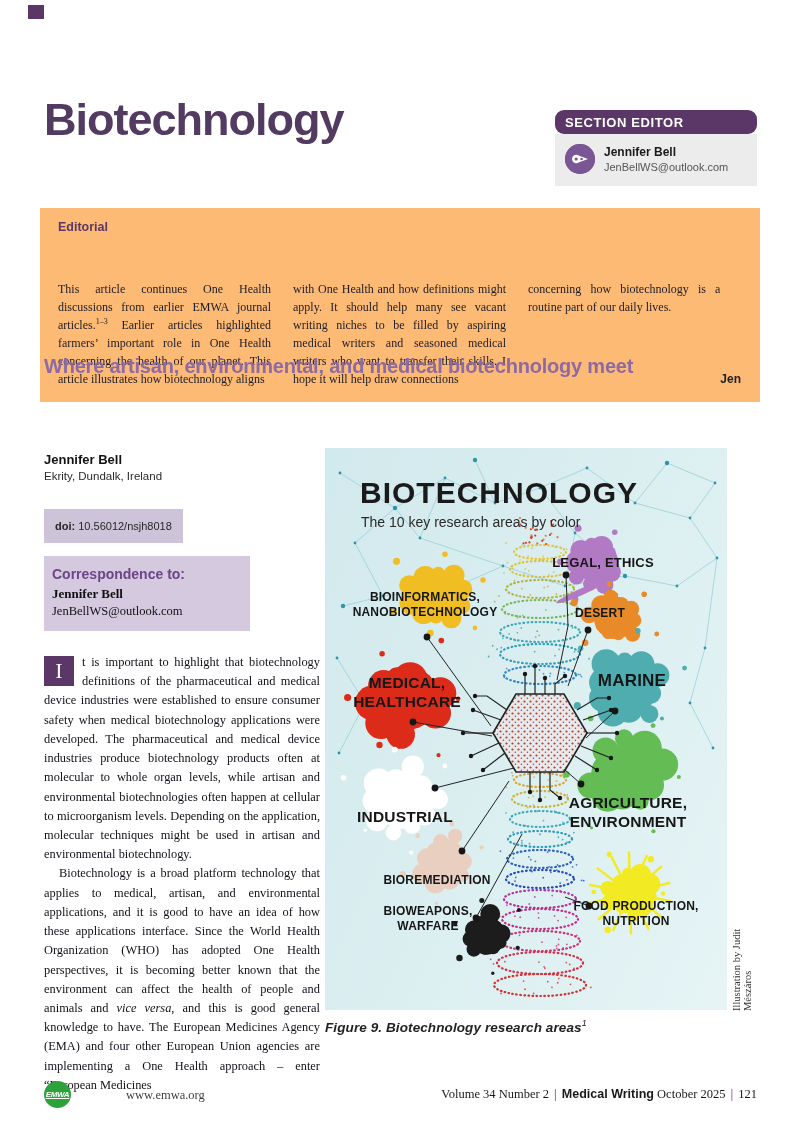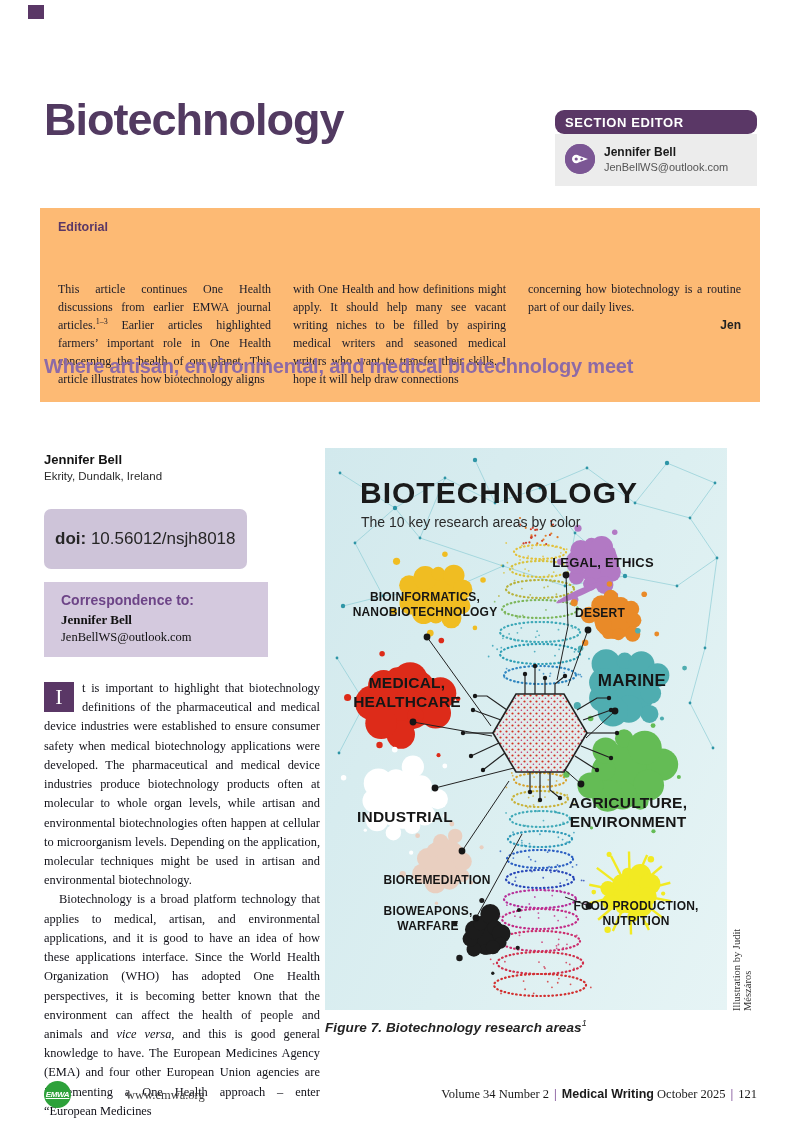--- a/index.html
+++ b/index.html
@@ -14,32 +14,32 @@
   .se-bar{background:#5a3766;color:#fff;font-size:13px;font-weight:bold;letter-spacing:.6px;padding:5px 10px 4px;border-radius:9px;}
   .se-body{background:#ececec;padding:10px 10px 12px;display:flex;gap:9px;align-items:center;}
   .se-avatar{width:30px;height:30px;border-radius:50%;background:#7b5694;flex:0 0 auto;display:flex;align-items:center;justify-content:center;}
   .se-name{font-size:12px;font-weight:bold;color:#1a1a1a;}
   .se-email{font-size:11px;color:#555;margin-top:2px;}
   
   .edbox{left:40px;top:208px;width:684px;background:#fdba74;padding:12px 18px 14px;}
   .ed-head{font-size:12.5px;font-weight:bold;color:#5a3766;margin-bottom:6px;}
   .ed-cols{display:flex;gap:22px;}
   .ed-col{width:213px;font-family:"Liberation Serif",serif;font-size:12px;line-height:1.5;text-align:justify;color:#1c1c28;margin-top:40px;}
-  .ed-col3{display:flex;flex-direction:column;min-height:92px;}
+  .ed-col3{display:flex;flex-direction:row;justify-content:space-between;min-height:92px;}
   .ed-sign{align-self:flex-end;font-weight:bold;font-size:12px;font-family:"Liberation Sans",sans-serif;color:#222;}
   sup{font-size:8px;}
   
   .art-title{left:44px;top:354px;width:660px;font-size:20px;font-weight:bold;color:#8d6aa6;line-height:1.22;letter-spacing:-.2px;}
   
   .leftcol{left:44px;top:452px;width:276px;}
   .author{font-size:13px;font-weight:bold;}
   .affil{font-size:11.5px;color:#2b2b2b;margin-top:3px;}
-  .doi{display:inline-block;margin-top:27px;background:#cec4d9;padding:20px 11px;font-size:17px;color:#262626;border-radius:7px;}
+  .doi{display:inline-block;margin-top:27px;background:#cec4d9;padding:11px 11px;font-size:11px;color:#262626;}
   .doi b{font-weight:bold;}
-  .corr{margin-top:13px;background:#d4c9de;padding:10px 17px 12px;width:190px;}
+  .corr{margin-top:13px;background:#d4c9de;padding:10px 8px 12px;width:190px;}
   .corr-head{font-size:14px;font-weight:bold;color:#6d4487;}
   .corr-name{font-family:"Liberation Serif",serif;font-size:13px;font-weight:bold;margin-top:4px;color:#111;}
   .corr-email{font-family:"Liberation Serif",serif;font-size:12.5px;margin-top:2px;color:#111;}
   .bodytext{margin-top:22px;font-family:"Liberation Serif",serif;font-size:12.4px;line-height:1.55;text-align:justify;color:#101018;}
   .bodytext p{margin:0;}
   .dropcap{float:left;width:30px;height:30px;background:#5a3766;color:#fff;font-family:"Liberation Serif",serif;font-size:22px;line-height:30px;text-align:center;margin:3px 8px 0 0;}
   .p2{text-indent:15px;}
   
   .figure{left:325px;top:448px;width:402px;height:562px;background:linear-gradient(115deg,#d2e9ed 0%,#dcefF1 55%,#e6f4f5 100%);}
   .fig-credit{left:731px;top:893px;height:118px;writing-mode:vertical-rl;transform:rotate(180deg);font-family:"Liberation Serif",serif;font-size:10.5px;color:#333;}
@@ -704,19 +704,19 @@
       <polyline points="215,324 215,352" fill="none" stroke="#222" stroke-width="1.2"></polyline>
       <circle cx="215" cy="352" r="2.2" fill="#161616"></circle>
       <polyline points="225,324 225,342 235,350" fill="none" stroke="#222" stroke-width="1.2"></polyline>
       <circle cx="235" cy="350" r="2.2" fill="#161616"></circle>
       <text x="35" y="55" font-size="30" class="fig-title-t">BIOTECHNOLOGY</text>
       <text x="36" y="79" font-size="14" class="fig-sub-t">The 10 key research areas by color</text>
     </svg>
 </div>
 <div class="abs fig-credit">Illustration by Judit Mészáros</div>
 
-<div class="abs caption"><span>Figure 7. Biotechnology research areas</span><sup>1</sup></div>
+<div class="abs caption"><span>Figure 9. Biotechnology research areas</span><sup>1</sup></div>
 
 <div class="abs f-logo">EMWA</div>
 <div class="abs f-site">www.emwa.org</div>
 <div class="abs f-right">
   <span>Volume 34 Number 2</span><span class="sep">|</span><span class="jn">Medical Writing</span> <span>October 2025</span><span class="sep">|</span><span>121</span>
 </div>
 
 </body></html>

